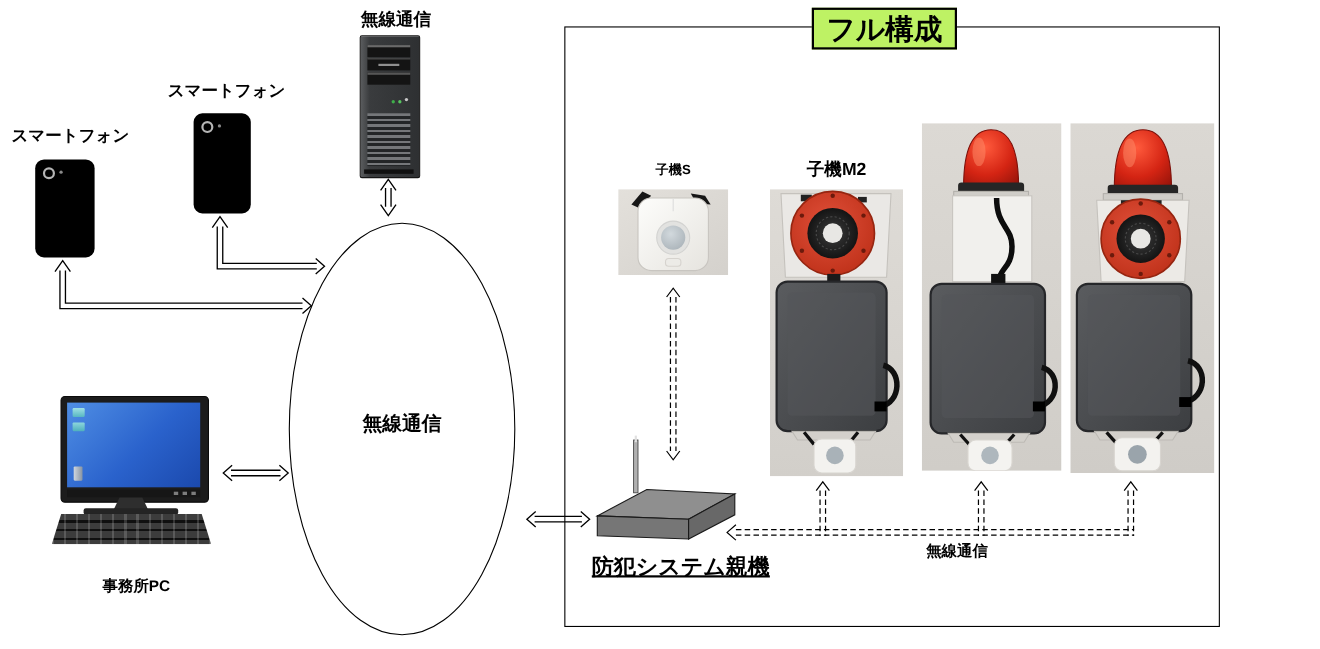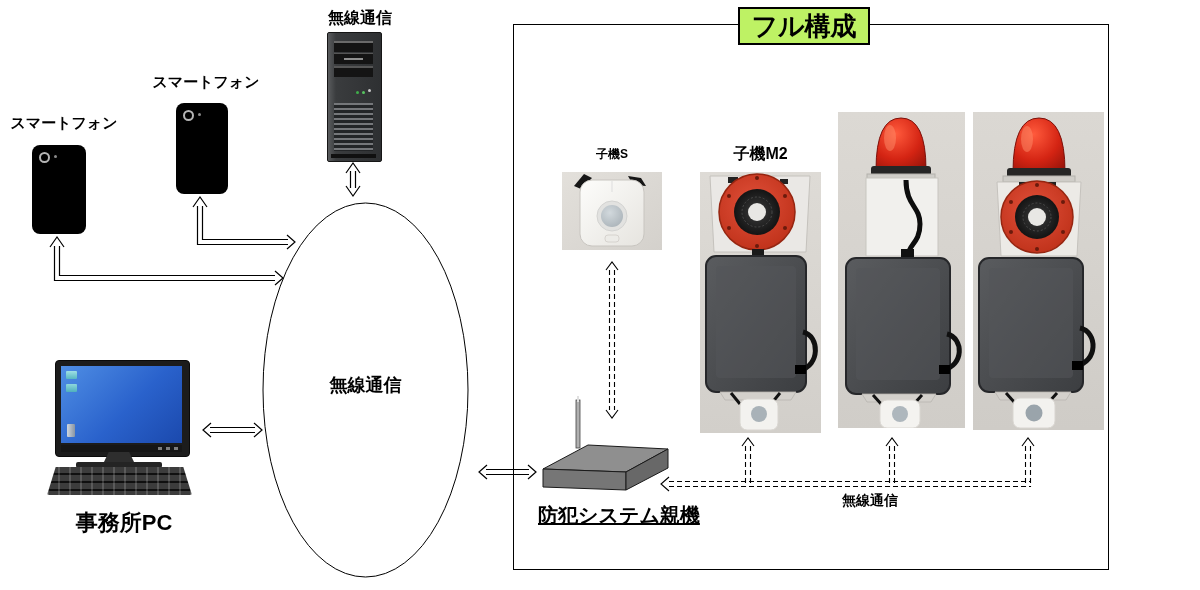--- a/index.html
+++ b/index.html
@@ -63,21 +63,21 @@
   .ph-m1{left:838px;top:112px;}
   .ph-l{left:973px;top:112px;}
 
   
   .overlay{position:absolute;left:0;top:0;width:1200px;height:590px;z-index:4;pointer-events:none;}
 
   
   .lbl-p1{left:8px;top:114px;width:112px;font-size:15px;}
   .lbl-p2{left:150px;top:73px;width:112px;font-size:15px;}
   .lbl-server{left:325px;top:8px;width:70px;font-size:16px;}
-  .lbl-pc{left:68px;top:508px;width:112px;font-size:22px;}
+  .lbl-pc{left:68px;top:524px;width:112px;font-size:14px;}
   .lbl-net{left:315px;top:373px;width:101px;font-size:18px;}
   .lbl-s{left:562px;top:146px;width:100px;font-size:12px;}
   .lbl-m2{left:700px;top:144px;width:121px;font-size:16px;}
   .lbl-m1{left:838px;top:83px;width:127px;font-size:17px;}
   .lbl-l{left:973px;top:83px;width:131px;font-size:17px;}
   .lbl-parent{left:538px;top:502px;width:140px;font-size:20px;text-decoration:underline;}
   .lbl-wireless{left:790px;top:492px;width:160px;font-size:14px;}
 </style>
 </head>
 <body>

